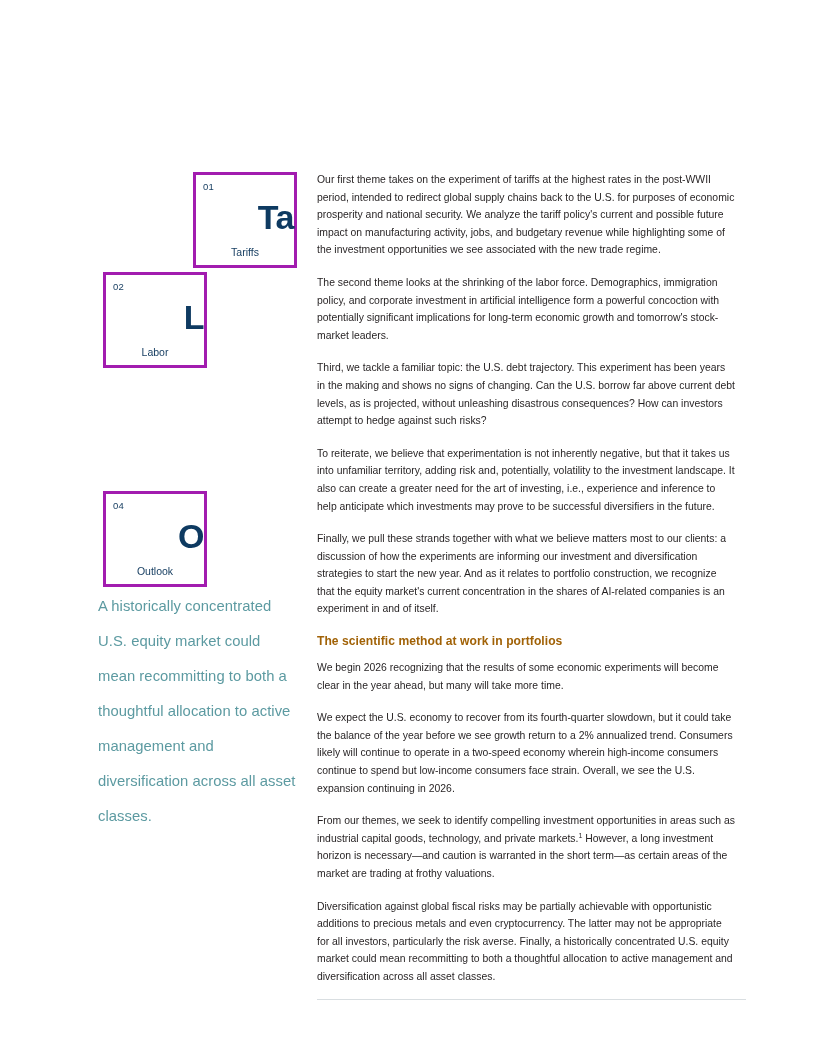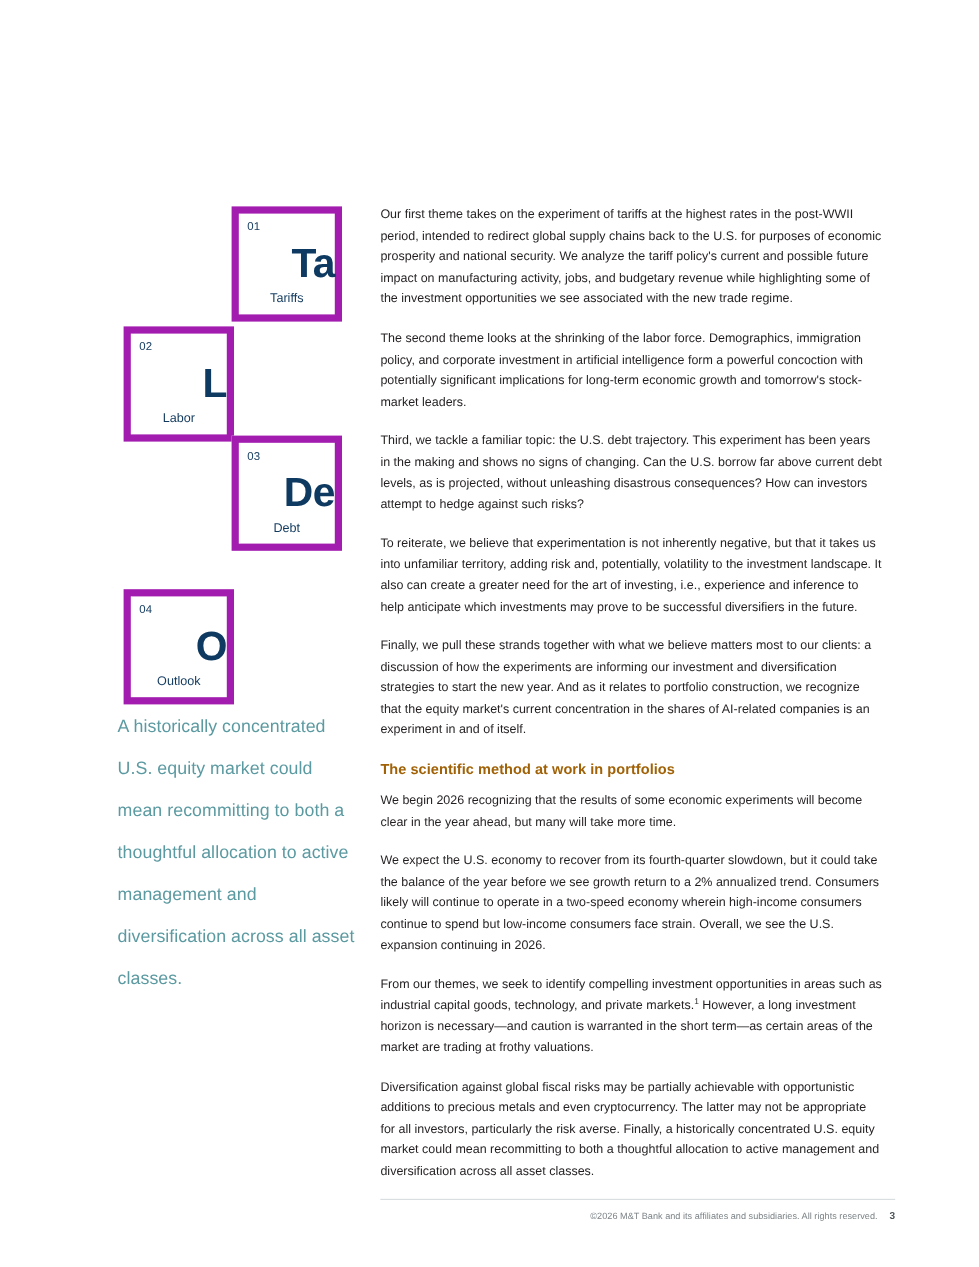--- a/index.html
+++ b/index.html
@@ -28,23 +28,23 @@
   
   .tiles {
     position: absolute;
     left: 103px;
     top: 172px;
     width: 182px;
     height: 384px;
   }
   .tile {
     position: absolute;
-    width: 92px;
+    width: 104px;
     height: 96px;
-    border: 6px solid #a21caf;
+    border: 3px solid #a21caf;
     background: #ffffff;
     box-sizing: border-box;
   }
   .tile.col-left  { left: 0px; }
   .tile.col-right { left: 90px; }
   .tile.row-0 { top: 0px; }
   .tile.row-1 { top: 100px; padding-left: 28px; }
   .tile.row-2 { top: 191px; }
   .tile.row-3 { top: 286px; margin-top: 33px; }
 
@@ -160,25 +160,20 @@
       <span class="tile-symbol">Ta</span>
       <span class="tile-name">Tariffs</span>
     </div>
 
     <div class="tile col-left row-1">
       <span class="tile-num">02</span>
       <span class="tile-symbol">L</span>
       <span class="tile-name">Labor</span>
     </div>
 
-    <div class="tile col-right row-2">
-      <span class="tile-num">03</span>
-      <span class="tile-symbol">De</span>
-      <span class="tile-name">Debt</span>
-    </div>
 
     <div class="tile col-left row-3">
       <span class="tile-num">04</span>
       <span class="tile-symbol">O</span>
       <span class="tile-name">Outlook</span>
     </div>
 
   </div>
 
   <div class="pullquote">A historically concentrated U.S. equity market could mean recommitting to both a thoughtful allocation to active management and diversification across all asset classes.</div>
@@ -196,18 +191,14 @@
     <p>We begin 2026 recognizing that the results of some economic experiments will become clear in the year ahead, but many will take more time.</p>
     <p>We expect the U.S. economy to recover from its fourth-quarter slowdown, but it could take the balance of the year before we see growth return to a 2% annualized trend. Consumers likely will continue to operate in a two-speed economy wherein high-income consumers continue to spend but low-income consumers face strain. Overall, we see the U.S. expansion continuing in 2026.</p>
 
     <p><span>From our themes, we seek to identify compelling investment opportunities in areas such as industrial capital goods, technology, and private markets.</span><sup>1</sup><span> However, a long investment horizon is necessary—and caution is warranted in the short term—as certain areas of the market are trading at frothy valuations.</span></p>
 
     <p>Diversification against global fiscal risks may be partially achievable with opportunistic additions to precious metals and even cryptocurrency. The latter may not be appropriate for all investors, particularly the risk averse. Finally, a historically concentrated U.S. equity market could mean recommitting to both a thoughtful allocation to active management and diversification across all asset classes.</p>
 
   </div>
 
   <div class="footer-rule"></div>
-  <div class="footer">
-    <span class="footer-copy">©2026 M&amp;T Bank and its affiliates and subsidiaries. All rights reserved.</span>
-    <span class="footer-page">3</span>
-  </div>
 
 </div>
 
 </body></html>

